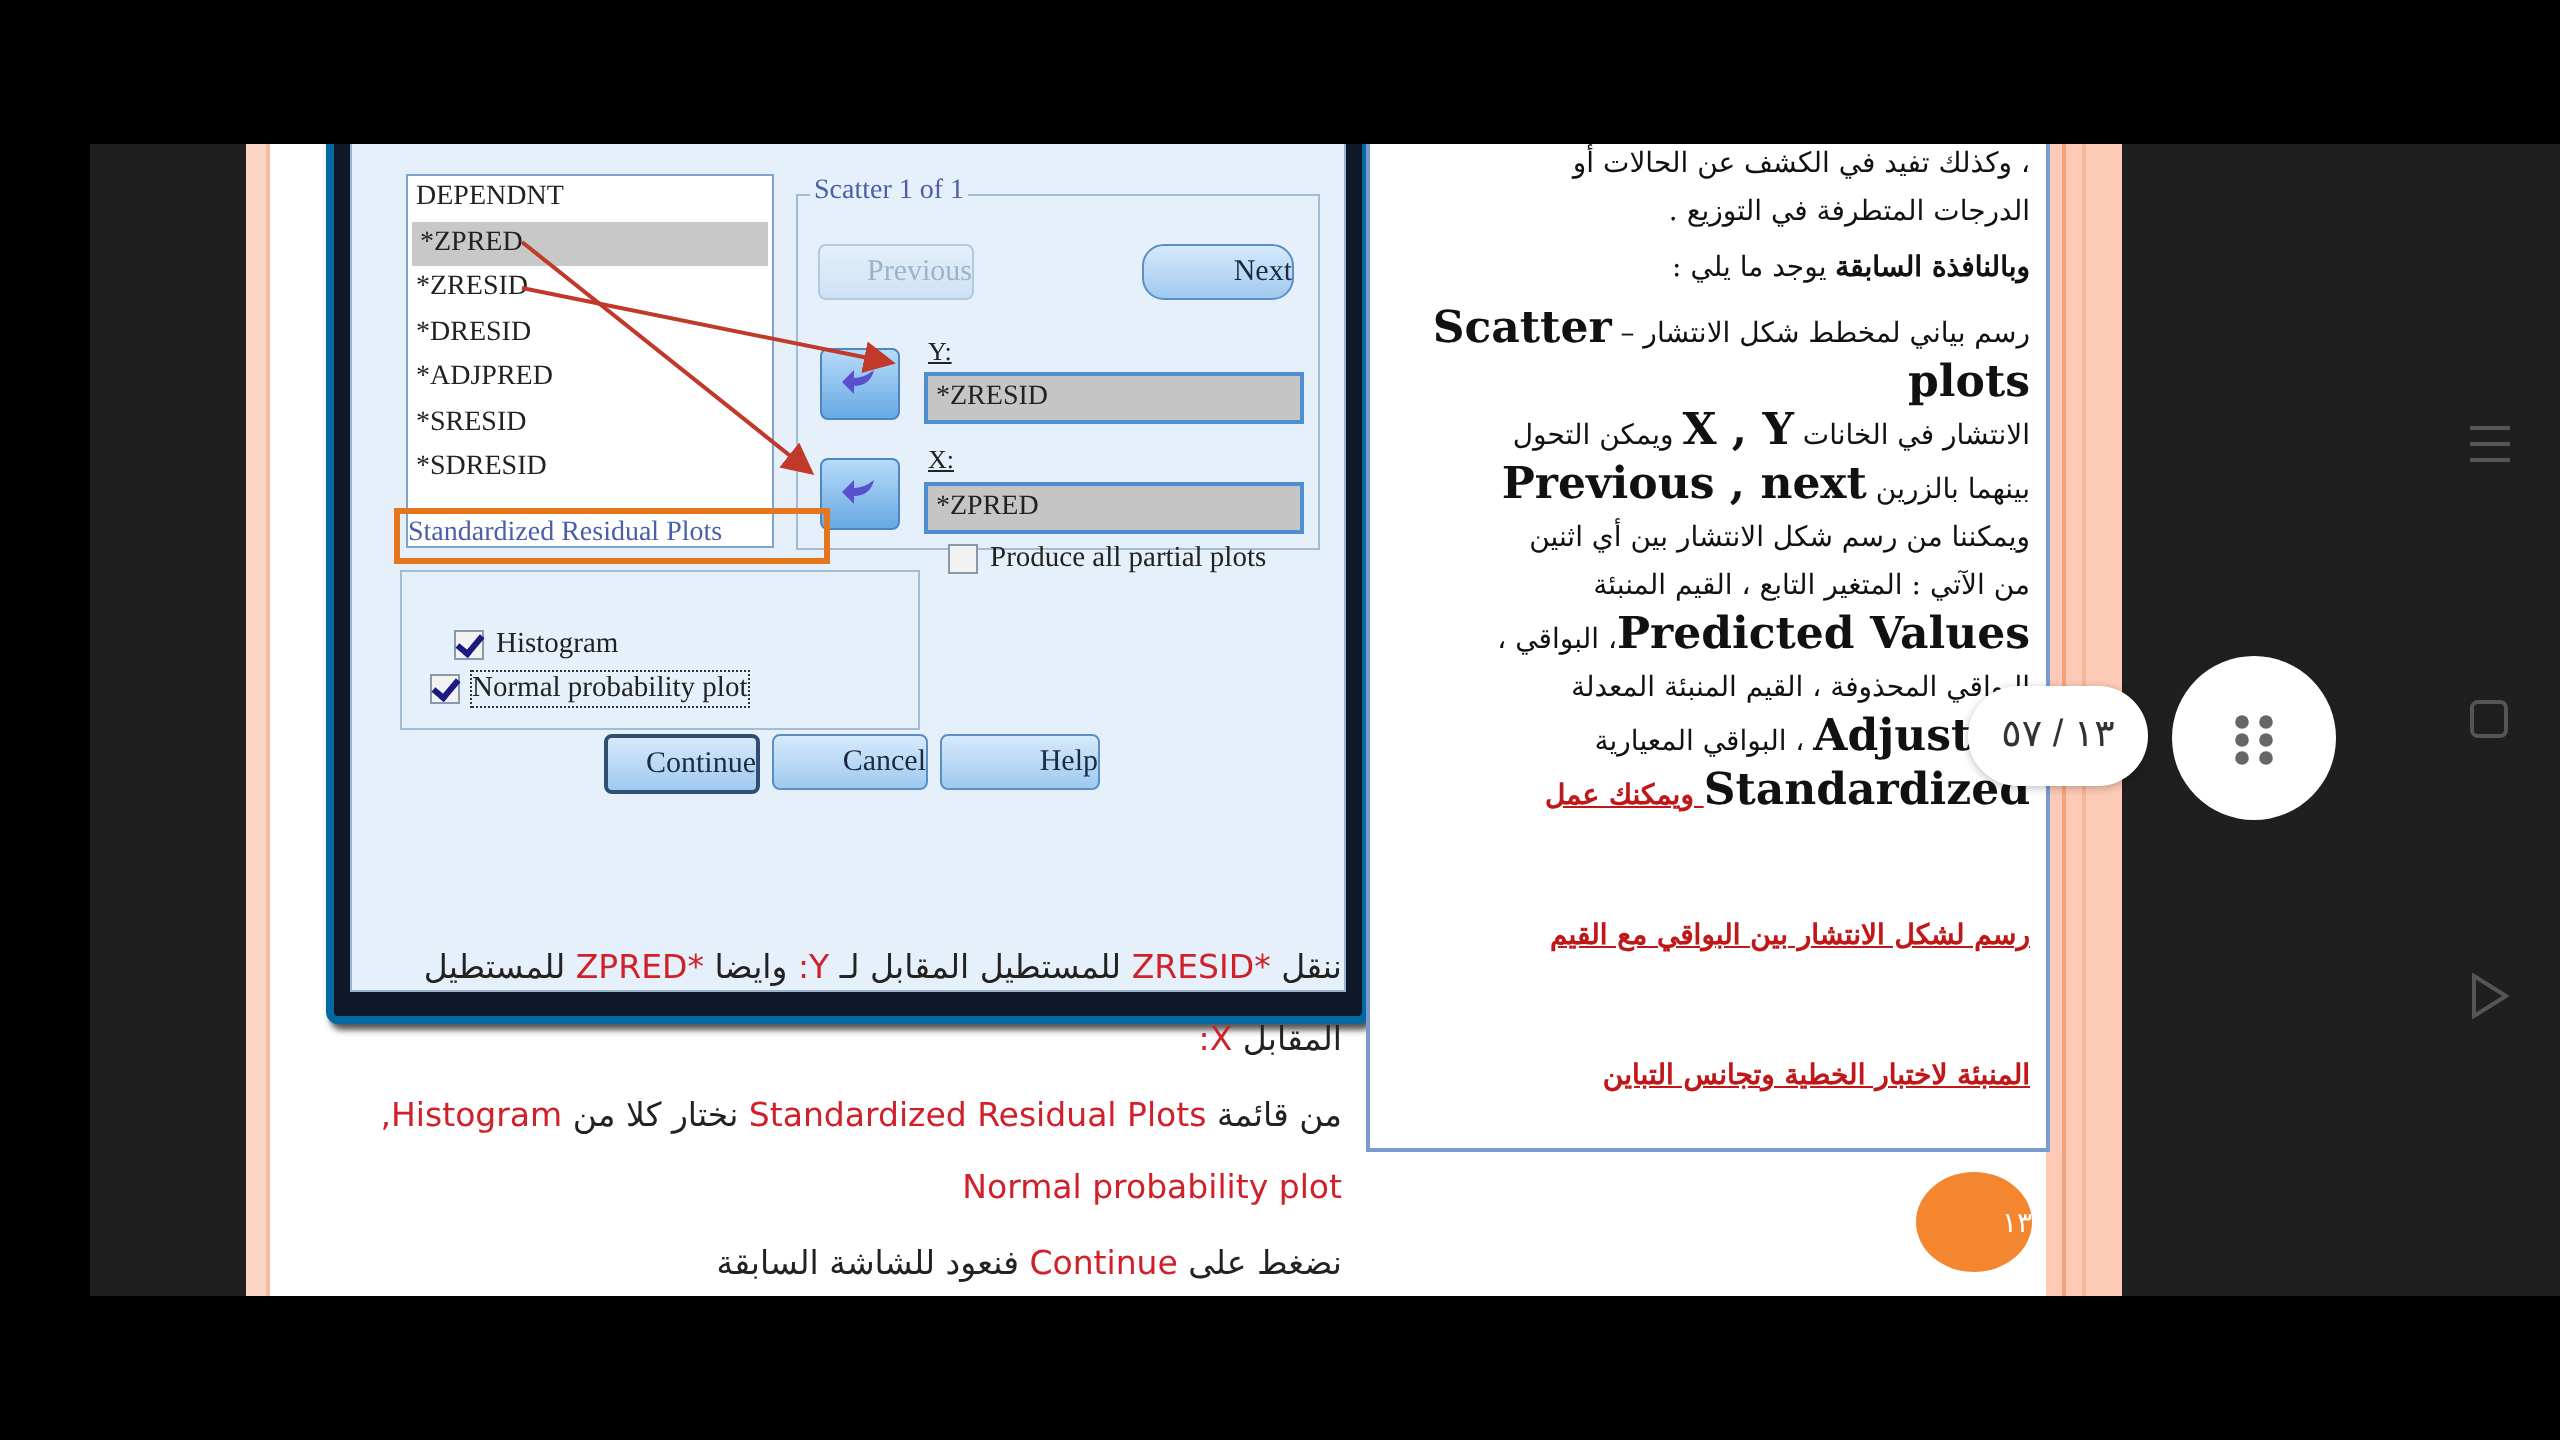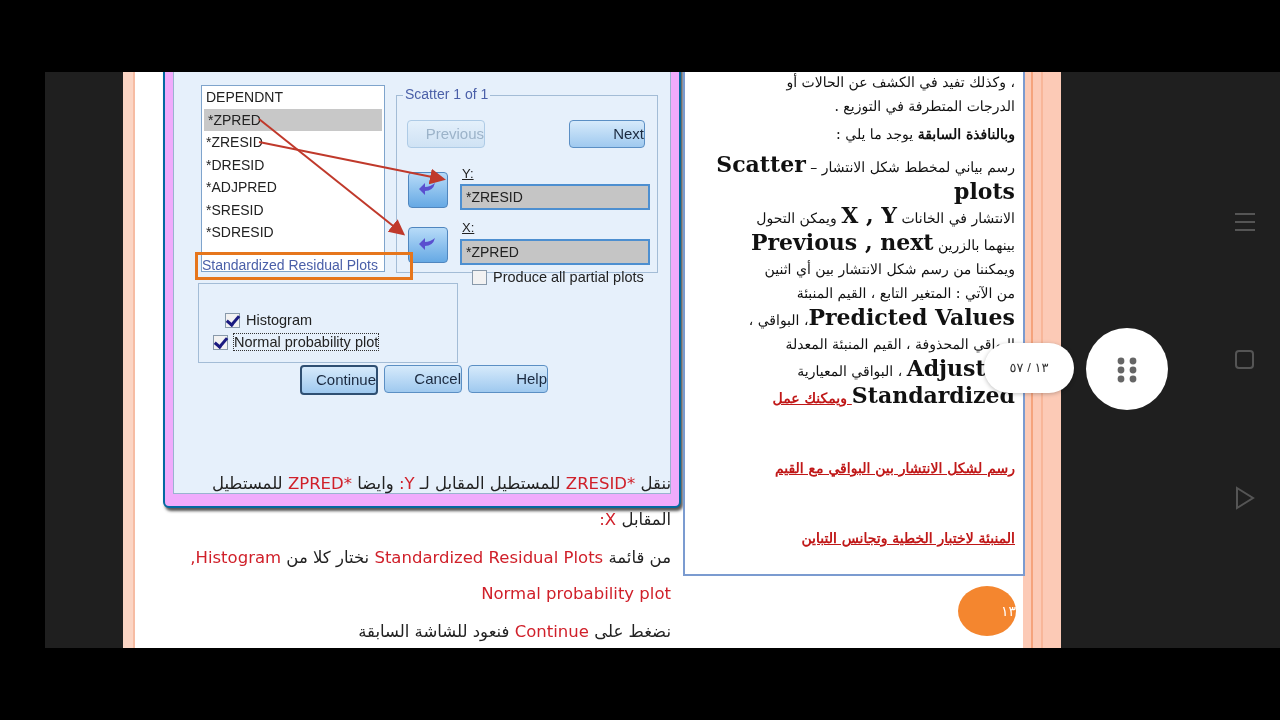--- a/index.html
+++ b/index.html
@@ -4,21 +4,21 @@
 <style>
   html,body{margin:0;padding:0;}
   body{width:1280px;height:720px;background:#000;position:relative;overflow:hidden;font-family:"Liberation Sans",sans-serif;}
   .viewer{position:absolute;left:45px;top:72px;width:1235px;height:576px;background:#1f1f1f;}
   .page{position:absolute;left:123px;top:72px;width:938px;height:576px;background:#fff;overflow:hidden;}
   .page-border-left{position:absolute;left:0;top:0;width:10px;height:100%;background:#fbd5c4;border-right:2px solid #f6bca3;}
   .page-border-right{position:absolute;right:0;top:0;width:42px;height:100%;background:#fccab6;}
   .page-border-right .stripe{position:absolute;top:0;height:100%;width:2px;background:#f5a37c;}
   .page-border-right .inner{position:absolute;left:0;top:0;width:4px;height:100%;background:#fff;}
   
-  .dialog{position:absolute;left:40px;top:-20px;width:514px;height:452px;background:#f0abfc;border:2px solid #0369a1;border-radius:0 0 6px 6px;box-shadow:2px 3px 3px #555;}
+  .dialog{position:absolute;left:40px;top:-20px;width:514px;height:452px;background:#0f172a;border:4px solid #0369a1;border-radius:0 0 6px 6px;box-shadow:2px 3px 3px #555;font-family:Liberation Serif, serif;}
   .dialog-inner{position:absolute;left:8px;top:0;right:8px;bottom:12px;background:#e6f0fb;border:1px solid #9ab3d0;}
   .var-list{position:absolute;left:27px;top:30px;width:182px;height:185px;background:#fff;border:1px solid #7fa4cc;}
   .var-item{height:22.5px;line-height:22px;font-size:14px;color:#222;padding-left:4px;}
   .var-item.selected{background:#c8c8c8;margin:0 2px;}
   .group{position:absolute;border:1px solid #a3bcd6;}
   .group-legend{position:absolute;top:-10px;left:6px;background:#e6f0fb;padding:0 2px;font-size:14px;color:#4a5fa8;}
   .btn{position:absolute;border:1px solid #5b8fc4;border-radius:4px;background:linear-gradient(#d6eafb,#9fc9ef);font-size:15px;color:#1b2a40;text-align:right;line-height:26px;}
   .btn.disabled{color:#9cb3c9;border-color:#aecbe6;background:linear-gradient(#e4f0fb,#cfe2f4);}
   .btn.default{border:2px solid #2f4f72;}
   .arrow-btn{position:absolute;width:38px;height:34px;border:1px solid #4f86bf;border-radius:4px;background:linear-gradient(#b7dbf8,#66a9e4);}
@@ -32,21 +32,21 @@
   
   .ar{direction:rtl;font-family:"DejaVu Sans",sans-serif;color:#222;}
   .red{color:#d0202a;}
   .left-text{position:absolute;left:28px;width:520px;font-size:16.5px;line-height:36px;}
   .side-box{position:absolute;left:560px;top:-4px;width:338px;height:504px;border:2px solid #7b9bd0;background:#fff;}
   .side-text{position:absolute;right:8px;width:320px;text-align:right;font-family:"DejaVu Serif",serif;font-size:14px;color:#111;direction:rtl;}
   .bold-en{font-family:"DejaVu Serif",serif;font-weight:bold;font-size:22px;}
   .red-u{color:#c01818;font-weight:bold;text-decoration:underline;font-size:14px;margin-top:46px;}
   .page-num{position:absolute;left:835px;top:514px;width:58px;height:50px;border-radius:50%;background:#f4862f;color:#fff;font-size:14px;text-align:right;line-height:50px;}
   
-  .page-pill{position:absolute;left:984px;top:343px;width:90px;height:50px;background:#fff;border-radius:25px;box-shadow:0 1px 4px rgba(0,0,0,.25);font-size:13px;text-align:center;line-height:50px;color:#333;}
+  .page-pill{position:absolute;left:984px;top:343px;width:90px;height:50px;background:#fff;border-radius:25px;box-shadow:0 1px 4px rgba(0,0,0,.25);font-size:19px;text-align:center;line-height:50px;color:#333;}
   .fab{position:absolute;left:1086px;top:328px;width:82px;height:82px;border-radius:50%;background:#fff;}
   .nav-icon{position:absolute;}
 </style>
 </head>
 <body>
 
 <div class="viewer"></div>
 
 <div class="page">
   <div class="page-border-left"></div>
@@ -64,21 +64,21 @@
         <div class="var-item">*ZRESID</div>
         <div class="var-item">*DRESID</div>
         <div class="var-item">*ADJPRED</div>
         <div class="var-item">*SRESID</div>
         <div class="var-item">*SDRESID</div>
       </div>
 
       <div class="group" style="left:222px;top:40px;width:260px;height:176px;">
         <span class="group-legend">Scatter 1 of 1</span>
         <div class="btn disabled" style="left:10px;top:24px;width:76px;height:26px;">Previous</div>
-        <div class="btn" style="left:172px;top:24px;width:74px;height:26px;">Next</div>
+        <div class="btn" style="left:172px;top:24px;width:74px;height:26px;border-radius:11px;">Next</div>
 
         <div class="arrow-btn" style="left:11px;top:76px;">
           <svg width="18" height="16" viewBox="0 0 18 16">
               <path d="M16 2 Q14 10 6 10 L6 14 L0 8 L6 2 L6 6 Q11 6 16 2Z" fill="#5a4fcf"></path>
             </svg>
         </div>
         <span class="field-label" style="left:65px;top:70px;">Y:</span>
         <div class="field" style="left:63px;top:88px;">*ZRESID</div>
 
         <div class="arrow-btn" style="left:11px;top:131px;">

